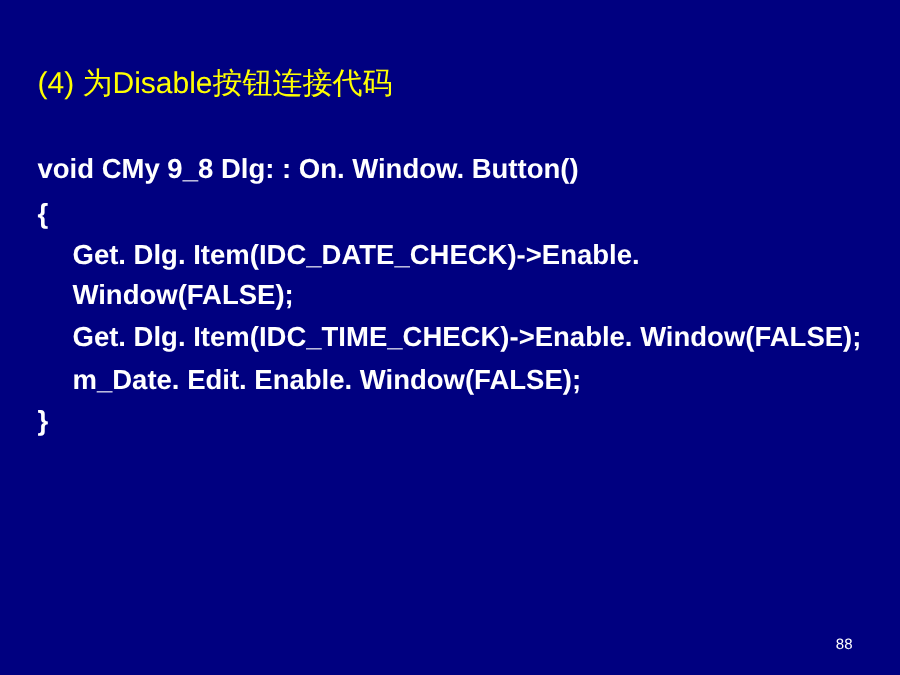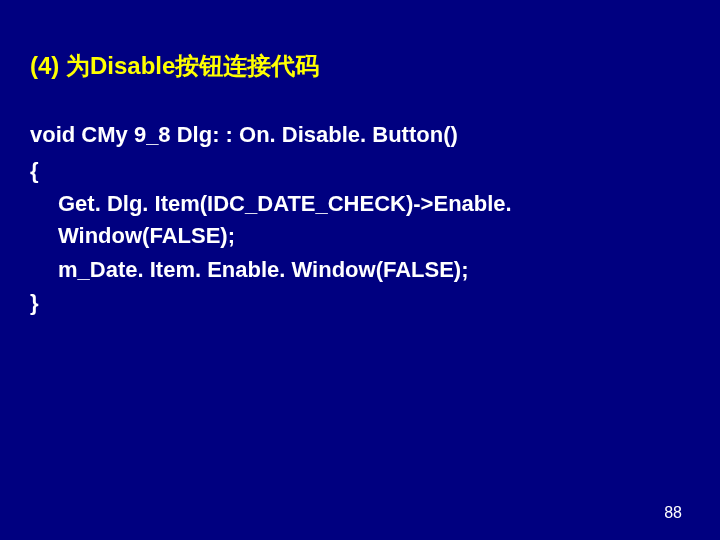--- a/index.html
+++ b/index.html
@@ -1,26 +1,27 @@
 <!DOCTYPE html>
 <html><head>
 <meta charset="utf-8">
 <style>
   html,body{margin:0;padding:0;width:720px;height:540px;background:#000080;font-family:Arial,"Microsoft YaHei",sans-serif;overflow:hidden}
   .slide{position:relative;width:720px;height:540px;box-sizing:border-box;padding:50px 30px 20px 30px}
-  .heading{color:#ffff00;font-size:24px;font-weight:bold;margin-bottom:40px}
+  .heading{color:#ffff00;font-size:24px;font-weight:normal;margin-bottom:40px}
   .sig{color:#ffffff;font-size:22px;font-weight:bold;margin-bottom:10px}
   .brace{color:#ffffff;font-size:22px;font-weight:bold;margin:4px 0}
   .code-line{color:#ffffff;font-size:22px;font-weight:bold;margin:2px 0 2px 28px;line-height:1.45}
-  .page-num{position:absolute;right:38px;bottom:18px;color:#ffffff;font-size:16px}
+  .page-num{position:absolute;right:38px;bottom:18px;color:#ffffff;font-size:12px}
 </style>
 </head>
 <body>
 
 <div class="slide">
   <div class="heading">(4) 为Disable按钮连接代码</div>
-  <div class="sig">void CMy 9_8 Dlg: : On. Disable. Button()</div>
+  <div class="sig">void CMy 9_8 Dlg: : On. Window. Button()</div>
   <div class="brace">{</div>
   <div class="code-line">Get. Dlg. Item(IDC_DATE_CHECK)-&gt;Enable. Window(FALSE);</div>
-  <div class="code-line">m_Date. Item. Enable. Window(FALSE);</div>
+  <div class="code-line">Get. Dlg. Item(IDC_TIME_CHECK)-&gt;Enable. Window(FALSE);</div>
+  <div class="code-line">m_Date. Edit. Enable. Window(FALSE);</div>
   <div class="brace">}</div>
   <div class="page-num">88</div>
 </div>
 
 </body></html>

